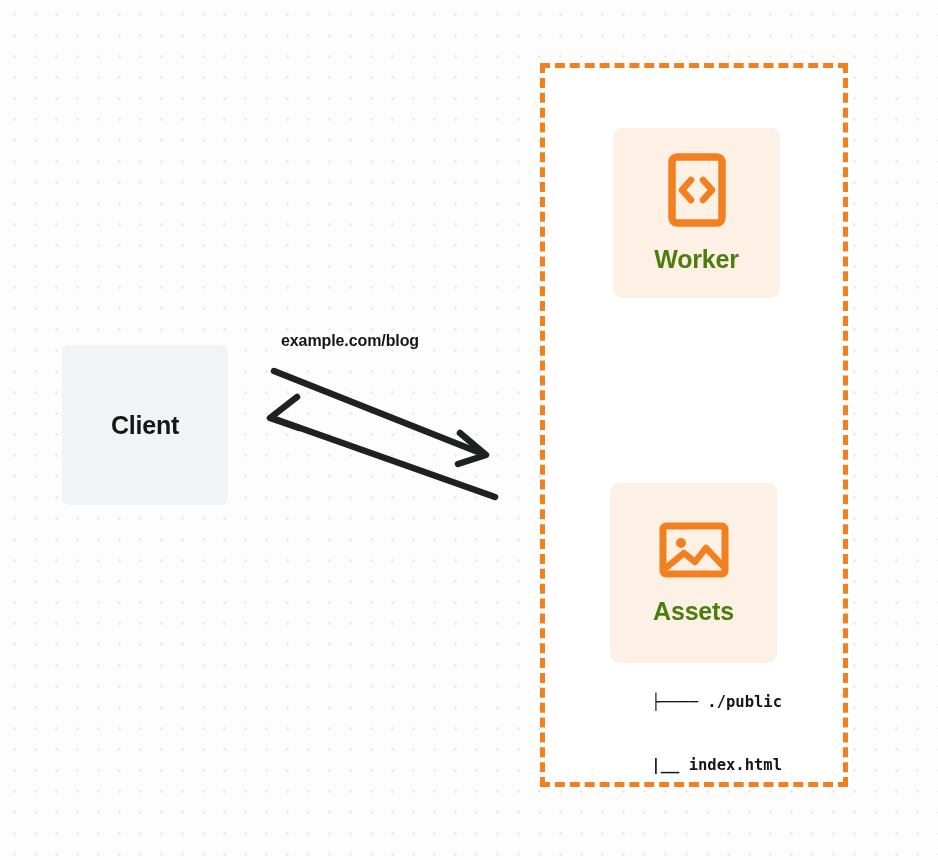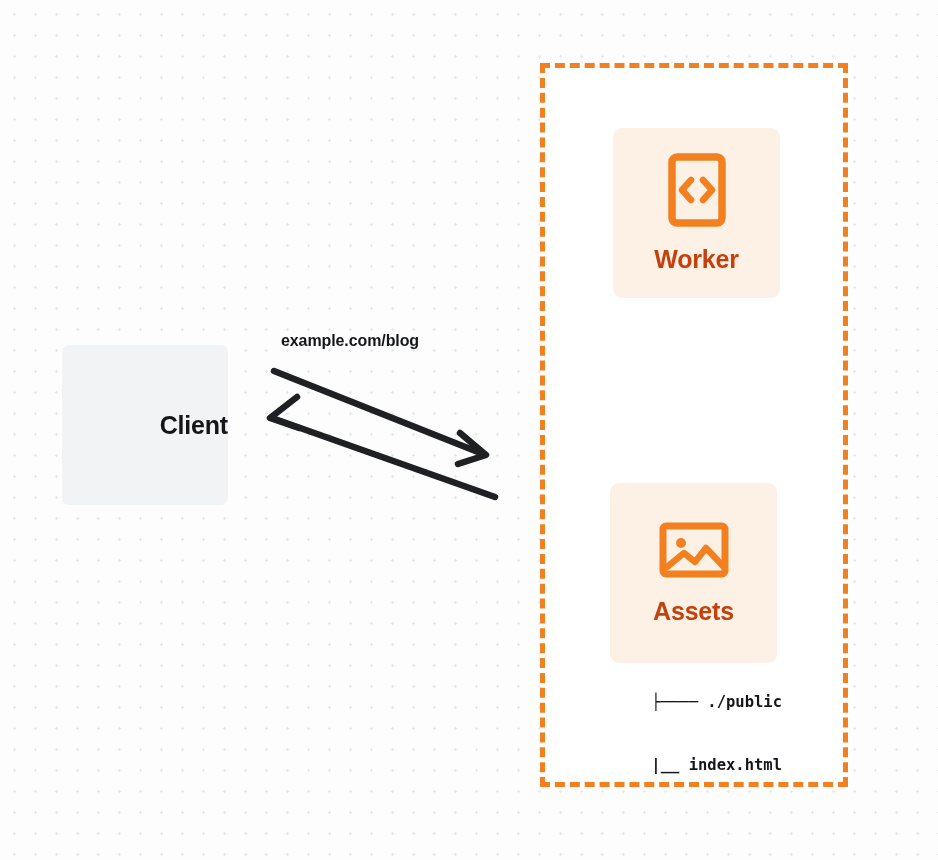--- a/index.html
+++ b/index.html
@@ -28,21 +28,21 @@
   .client-node {
     position: absolute;
     left: 62px;
     top: 345px;
     width: 166px;
     height: 160px;
     background-color: #f2f3f5;
     border-radius: 7px;
     display: flex;
     align-items: center;
-    justify-content: flex-end;
+    justify-content: center;
   }
   .client-label {
     font-size: 25px;
     font-weight: bold;
     color: #15161a;
     letter-spacing: -0.2px;
   }
 
   
   .conn-label {
@@ -118,21 +118,21 @@
     width: 167px;
     height: 180px;
   }
   .card-icon {
     display: block;
     margin-bottom: 18px;
   }
   .card-label {
     font-size: 25px;
     font-weight: bold;
-    color: #c2410c;
+    color: #4d7c0f;
     letter-spacing: -0.2px;
   }
 
   
   .file-tree {
     position: absolute;
     left: 560px;
     top: 650px;
     width: 222px;
     font-family: "DejaVu Sans Mono", monospace;

